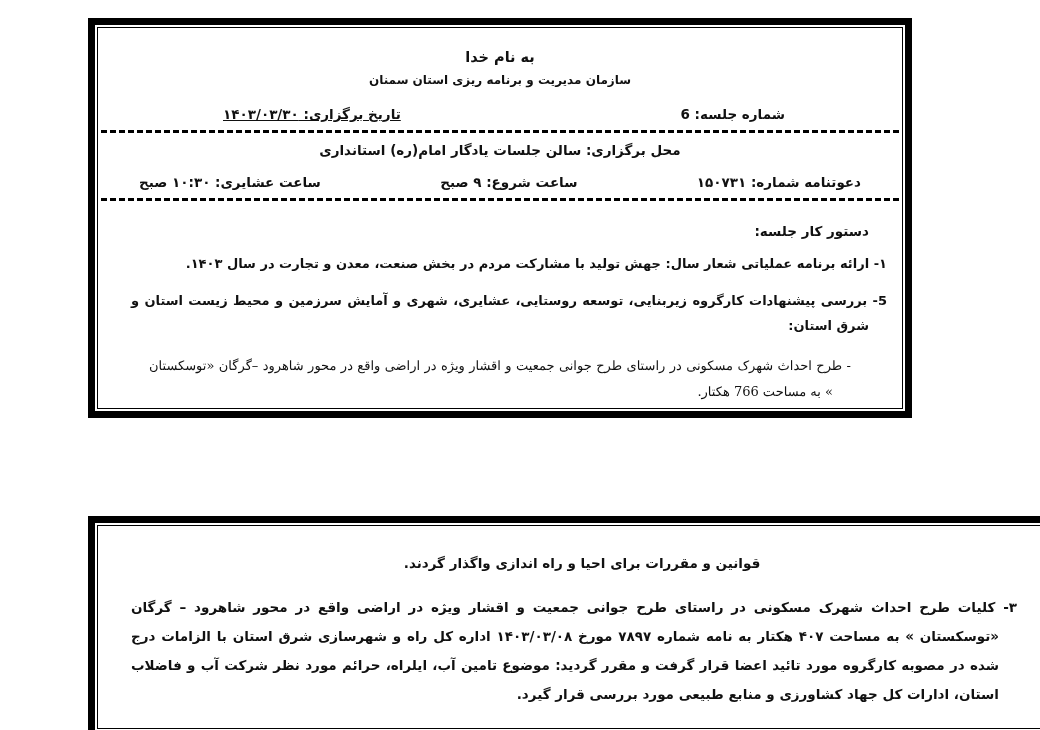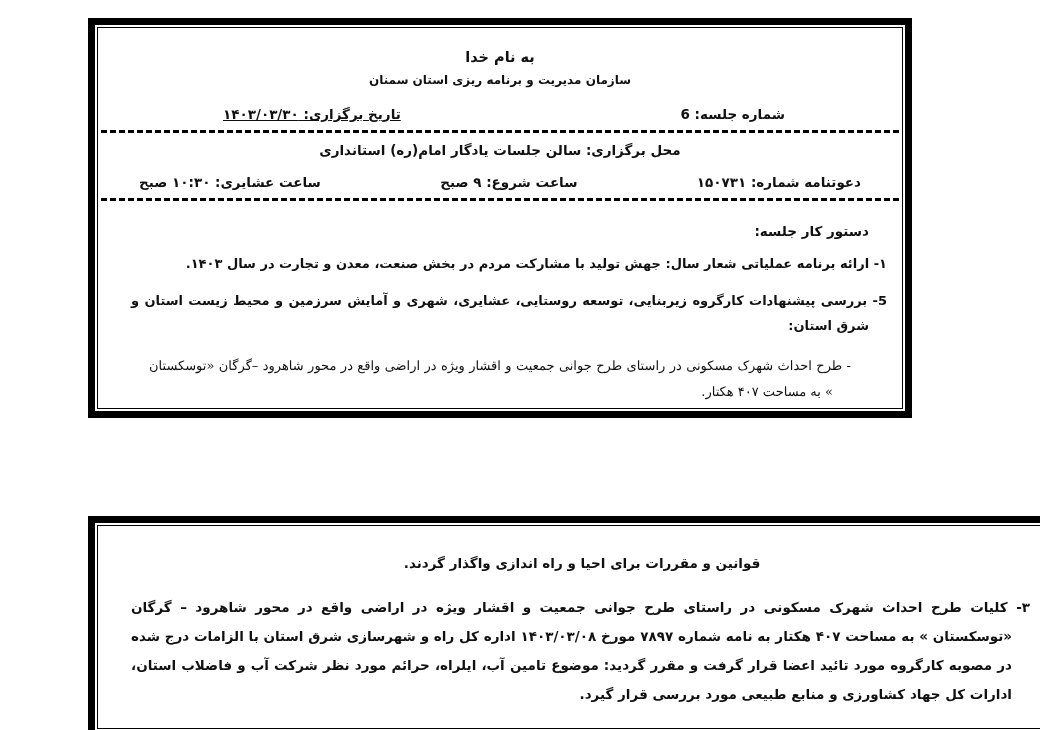--- a/index.html
+++ b/index.html
@@ -153,21 +153,21 @@
     line-height: 1.9;
     margin: 14px 0 0 0;
     text-align: center;
     color: #111;
   }
 
   .resolution {
     font-size: 13.5px;
     font-weight: 700;
     line-height: 2.15;
-    margin: 16px 3px 0 0;
+    margin: 16px 16px 0 0;
     text-align: justify;
     text-justify: inter-word;
     color: #111;
   }
 
   .pad-left-hang {
     padding-right: 18px;
     text-indent: -18px;
   }
 </style>
@@ -203,21 +203,21 @@
 
       </div>
 
       <div class="body-block">
         <div class="agenda-title">دستور کار جلسه:</div>
 
         <p class="agenda-item numbered pad-left-hang">۱- ارائه برنامه عملیاتی شعار سال: جهش تولید با مشارکت مردم در بخش صنعت، معدن و تجارت در سال ۱۴۰۳.</p>
 
         <p class="agenda-item numbered pad-left-hang">5- بررسی پیشنهادات کارگروه زیربنایی، توسعه روستایی، عشایری، شهری و آمایش سرزمین و محیط زیست استان و شرق استان:</p>
 
-        <p class="subitem pad-left-hang">-  طرح احداث شهرک مسکونی در راستای طرح جوانی جمعیت و اقشار ویژه در اراضی واقع در محور شاهرود –گرگان «توسکستان » به مساحت ۴۰۷ هکتار.</p>
+        <p class="subitem pad-left-hang">-  طرح احداث شهرک مسکونی در راستای طرح جوانی جمعیت و اقشار ویژه در اراضی واقع در محور شاهرود –گرگان «توسکستان » به مساحت 766 هکتار.</p>
       </div>
 
     </div>
   </div>
 
   <div class="frame" id="frame-bottom">
     <div class="frame-inner">
       <div class="body-block">
 
         <p class="closing-line">قوانین و مقررات برای احیا و راه اندازی واگذار گردند.</p>

